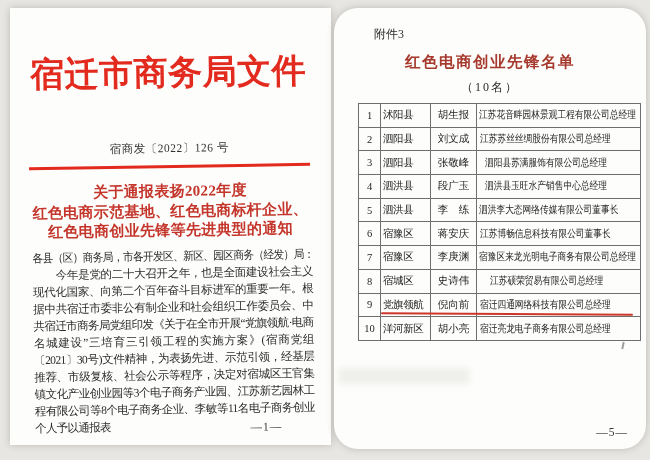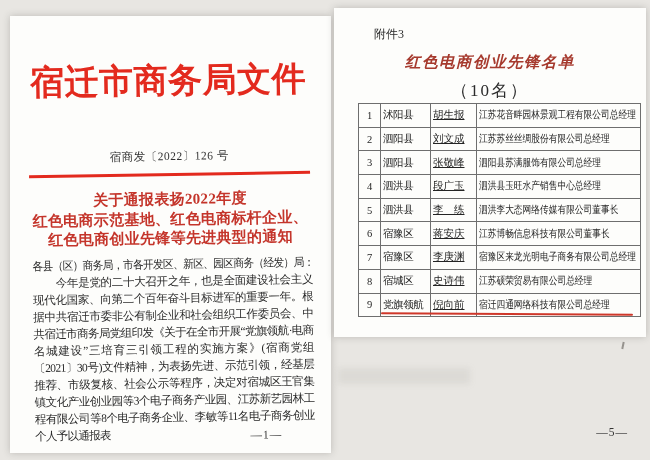--- a/index.html
+++ b/index.html
@@ -5,22 +5,22 @@
   html,body { margin:0; padding:0; }
   body {
     width:650px; height:460px; position:relative; overflow:hidden;
     background: var(--backdrop, #e8e6e2);
     font-family: "Liberation Serif", "DejaVu Serif", serif;
   }
   .page {
     position:absolute; background: var(--paper, #fdfdfb);
     box-shadow: 0 0 7px rgba(60,55,50,.25);
   }
-  #left-page  { left:10px;  top:16px; width:321px; height:437px; }
-  #right-page { left:334px; top:8px;  width:312px; height:329px; }
+  #left-page  { left:10px;  top:8px; width:321px; height:437px; }
+  #right-page { left:334px; top:8px;  width:312px; height:441px;border-radius:24px; }
 
   
   .tilt { position:absolute; inset:0; transform:rotate(-0.9deg); transform-origin:center; }
   .doc-header {
     position:absolute; top:42px; left:0; right:0; text-align:center;
     font-size:34px; font-weight:bold; color:var(--header-red, #e32a1e);
     letter-spacing:0.5px; white-space:nowrap;
   }
   .doc-number {
     position:absolute; top:133px; left:0; right:0; text-align:center;
@@ -46,40 +46,39 @@
     position:absolute; top:414px; right:52px;
     font-size:11.5px; color:#333; letter-spacing:1px;
   }
 
   
   .attachment-label { position:absolute; top:18px; left:40px; font-size:12px; color:#2b2b2b; }
   .list-title {
     position:absolute; top:44px; left:0; right:0; text-align:center;
     font-size:15.5px; font-weight:bold; color:var(--list-title-red, #a63a2e);
     letter-spacing:1.5px;
-    font-style:italic;
   }
   .list-count {
     position:absolute; top:71px; left:0; right:0; text-align:center;
-    font-size:17px; color:#2b2b2b; letter-spacing:2px;
+    font-size:12px; color:#2b2b2b; letter-spacing:2px;
   }
   table.pioneer {
     position:absolute; top:95px; left:24px; width:282px;
     border-collapse:collapse; table-layout:fixed;
     font-size:10.5px; color:#242424;
   }
   table.pioneer td {
     border:1px solid var(--table-border, #6e6e6e);
     height:22.7px; padding:0 2px; overflow:hidden; white-space:nowrap;
     vertical-align:middle;
   }
   td.no        { text-align:center; }
   td.district  { letter-spacing:-0.4px; }
-  td.name      { text-align:left; padding-left:4px;text-decoration:underline; }
-  td.title-cell{ text-align:left; padding-left:4px; }
+  td.name      { text-align:center; padding-left:4px; }
+  td.title-cell{ text-align:center; padding-left:4px; }
   td.title-cell span {
     display:inline-block; white-space:nowrap;
     transform:scaleX(0.83); transform-origin:left center;
   }
   .highlight-underline {
     position:absolute; left:47px; top:305px; width:252px; height:2px;
     background:var(--underline-red, #cf372a); border-radius:1px;
     transform:rotate(0.35deg);
   }
   .pagenum-right {
@@ -174,20 +173,26 @@
           <td class="district"><span>宿城区</span></td>
           <td class="name"><span>史诗伟</span></td>
           <td class="title-cell"><span>江苏硕荣贸易有限公司总经理</span></td>
         </tr>
         <tr>
           <td class="no"><span>9</span></td>
           <td class="district"><span>党旗领航</span></td>
           <td class="name"><span>倪向前</span></td>
           <td class="title-cell"><span>宿迁四通网络科技有限公司总经理</span></td>
         </tr>
+        <tr>
+          <td class="no"><span>10</span></td>
+          <td class="district"><span>洋河新区</span></td>
+          <td class="name"><span>胡小亮</span></td>
+          <td class="title-cell"><span>宿迁亮龙电子商务有限公司总经理</span></td>
+        </tr>
       </tbody>
   </table>
 
   <div class="highlight-underline"></div>
 
   <div class="smudge-a"></div>
   <div class="pen-mark"></div>
 
   <div class="pagenum-right">—5—</div>
 </div>

